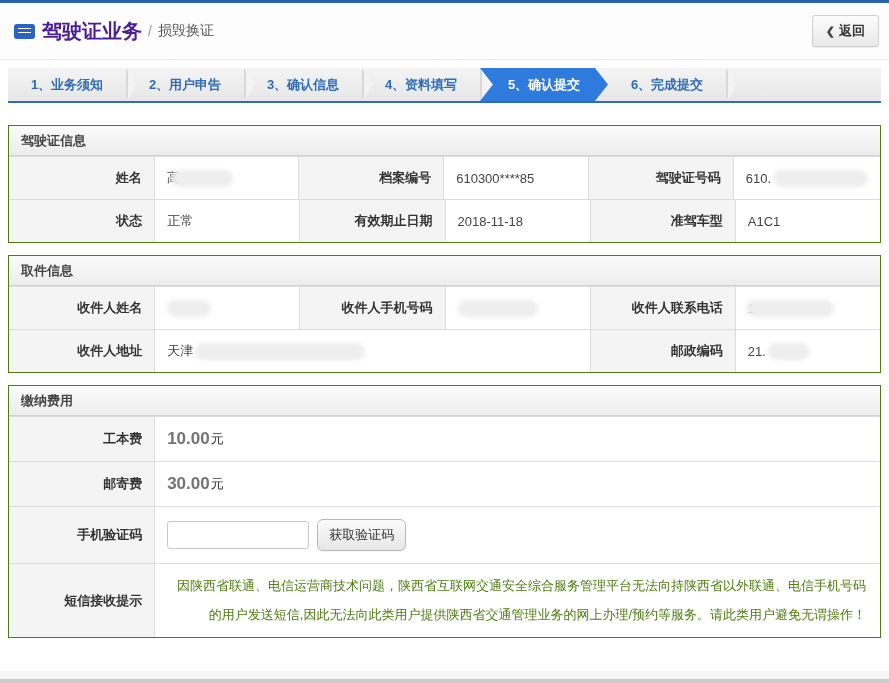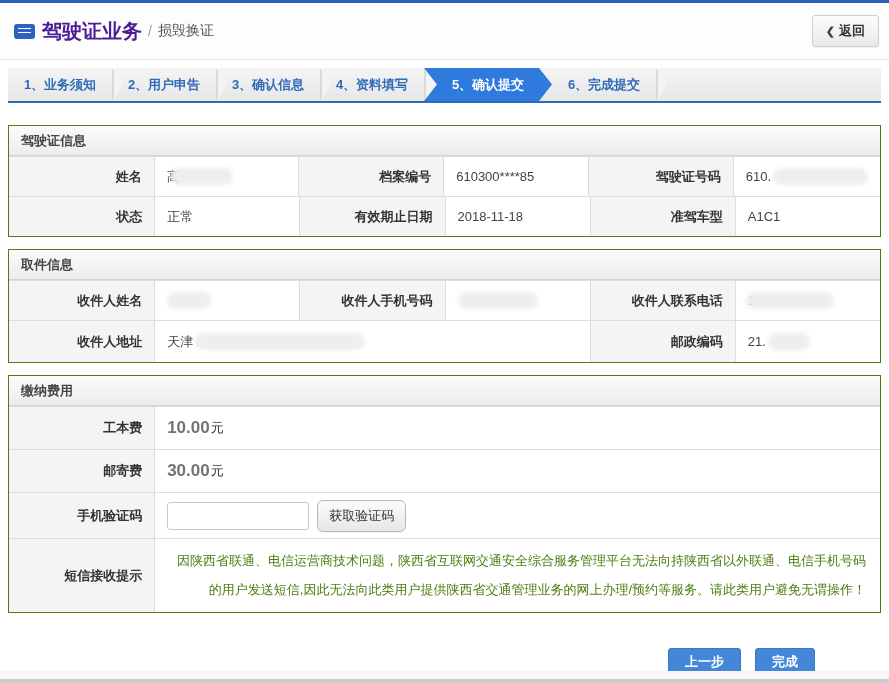--- a/index.html
+++ b/index.html
@@ -39,21 +39,21 @@
   .back-chev { font-size:11px; font-weight:bold; color:#444; }
 
   
   .steps {
     margin:8px 8px 0 8px; height:35px;
     background:linear-gradient(#f4f4f4,#e7e7e7);
     border-bottom:2px solid #2e6cb8;
     display:flex; align-items:stretch; position:relative;
   }
   .step {
-    width:104px; display:flex; align-items:center; justify-content:center;
+    width:118px; display:flex; align-items:center; justify-content:center;
     color:#2e6cb8; font-weight:bold; position:relative;
   }
   .step.gray::after {
     content:""; position:absolute; right:-9px; top:0; z-index:1;
     border-top:16.5px solid transparent; border-bottom:16.5px solid transparent;
     border-left:9px solid #d9d9d9;
   }
   .step.gray::before {
     content:""; position:absolute; right:-11px; top:0; z-index:2;
     border-top:16.5px solid transparent; border-bottom:16.5px solid transparent;
@@ -72,21 +72,21 @@
     height:30px; display:flex; align-items:center; padding-left:12px;
     background:linear-gradient(#fbfbfb,#ececec);
     border-bottom:1px solid #d2d2d2;
     font-weight:bold; color:#444;
   }
   .trow { display:grid; border-top:1px solid #dddddd; }
   .trow:first-of-type { border-top:none; }
   .row-6 { grid-template-columns:repeat(6,1fr); min-height:40px; }
   .row-addr { grid-template-columns:1fr 3fr 1fr 1fr; min-height:42px; }
   .row-fee { grid-template-columns:1fr 5fr; min-height:43px; }
-  .cell { display:flex; align-items:center; border-left:1px solid #dddddd; padding:6px 12px; }
+  .cell { display:flex; align-items:center; border-left:1px solid #dddddd; padding:12px 12px; }
   .trow .cell:first-child { border-left:none; }
   .lbl { background:#f4f4f4; justify-content:flex-end; font-weight:bold; color:#333; text-align:right; }
   .val { background:#ffffff; color:#444; }
 
   .blur-blob {
     display:inline-block; height:17px; border-radius:9px;
     background:#eeeeee; filter:blur(2px); vertical-align:middle;
     margin-left:2px;
   }
   .blob-overlap { margin-left:-9px; }

